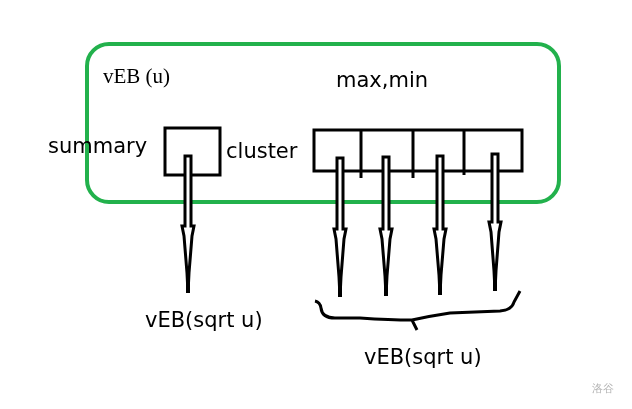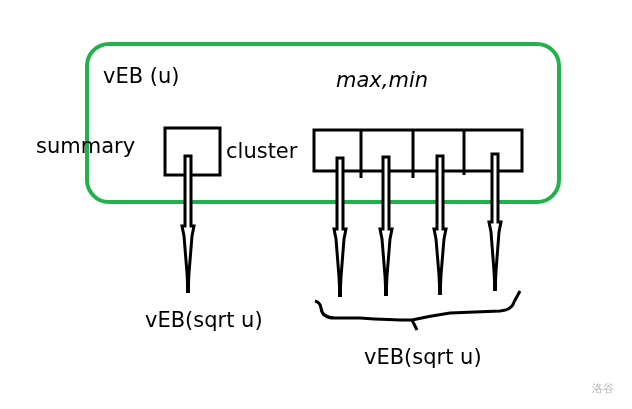--- a/index.html
+++ b/index.html
@@ -33,19 +33,19 @@
       <line x1="386" y1="274" x2="386" y2="296" stroke="#000" stroke-width="4"></line>
       <path d="M437 156 L443 156 L443 229 L446 229 L444 239 L441 275 L440 295 L439 275 L436 239 L434 229 L437 229 Z"></path>
       <line x1="440" y1="273" x2="440" y2="295" stroke="#000" stroke-width="4"></line>
       <path d="M492 154 L498 154 L498 222 L501 222 L499 232 L496 271 L495 291 L494 271 L491 232 L489 222 L492 222 Z"></path>
       <line x1="495" y1="269" x2="495" y2="291" stroke="#000" stroke-width="4"></line>
     </g>
 
   <path d="M315 301 Q320 302 321 308 Q322 318 335 318 L360 318 Q390 320 412 320 L417 330 M412 320 Q430 316 450 313 L500 311 Q512 310 514 302 L520 291" fill="none" stroke="#000" stroke-width="3"></path>
 </svg>
 
-<span class="lbl" style="left:103px;top:66px;">vEB (u)</span>
-<span class="lbl" style="left:336px;top:70px;font-style:italic;">max,min</span>
-<span class="lbl" style="left:36px;top:136px;">summary</span>
+<span class="lbl" style="left:103px;top:66px;font-family:Liberation Serif, serif;">vEB (u)</span>
+<span class="lbl" style="left:336px;top:70px;">max,min</span>
+<span class="lbl" style="left:48px;top:136px;">summary</span>
 <span class="lbl" style="left:226px;top:141px;">cluster</span>
 <span class="lbl" style="left:145px;top:310px;">vEB(sqrt u)</span>
 <span class="lbl" style="left:364px;top:347px;">vEB(sqrt u)</span>
 <span class="wm" style="left:592px;top:381px;">洛谷</span>
 
 </body></html>

